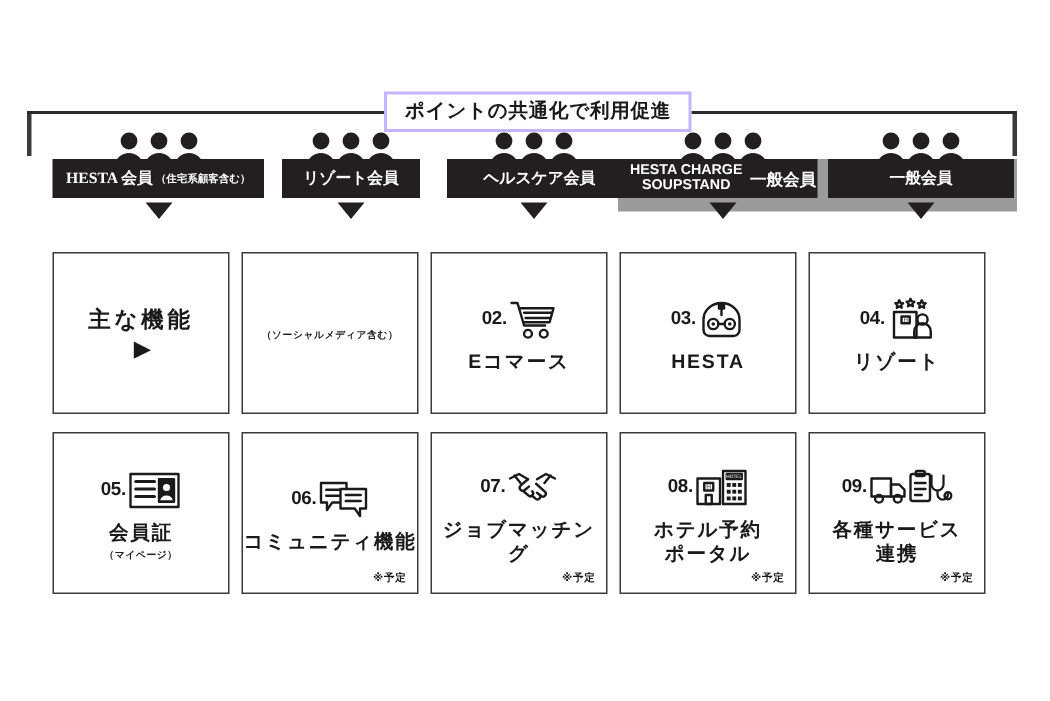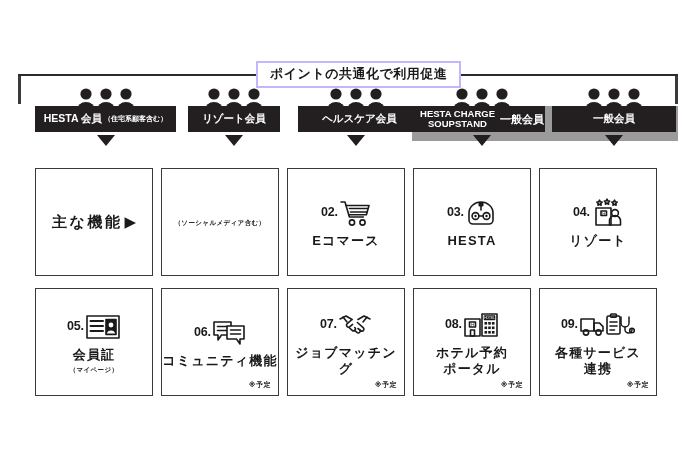--- a/index.html
+++ b/index.html
@@ -68,39 +68,39 @@
   .card .inner{
     position:absolute;left:0;top:0;width:100%;height:100%;
     display:flex;flex-direction:column;align-items:center;justify-content:center;
   }
   .iconline{display:flex;align-items:center;justify-content:center;gap:1px;height:34px;margin-bottom:4px;}
   .num{font-size:12.5px;font-weight:bold;letter-spacing:-0.2px;}
   .ico{display:inline-flex;align-items:center;justify-content:center;}
   .lbl{font-size:13px;font-weight:bold;letter-spacing:1.2px;text-align:center;line-height:1.25;}
   .sublbl{font-size:6.5px;font-weight:bold;letter-spacing:0.4px;margin-top:3px;text-align:center;}
   .note{position:absolute;right:7px;bottom:5px;font-size:7px;font-weight:bold;letter-spacing:0.5px;}
-  .mainfn{font-size:15px;font-weight:bold;letter-spacing:2.5px;display:flex;align-items:center;}
+  .mainfn{font-size:15px;font-weight:bold;letter-spacing:2.5px;display:flex;align-items:center;flex-direction:column;}
   .mainfn .tri{margin-left:2px;font-size:15px;letter-spacing:0;}
 </style>
 </head>
 <body>
 
 <div id="stage">
 
   <div class="bracket">
     <div class="tick l"></div>
     <div class="tick r"></div>
   </div>
 
   <div class="title-box">ポイントの共通化で利用促進</div>
 
   <div class="tagrow">
     <div class="graypanel"></div>
     <div id="tags">
-        <div class="tagcol" style="left: 35px; width: 141px;">
+        <div class="tagcol" style="left: 35px; width: 141px; font-family: Liberation Serif, serif;">
           <div class="people"><svg width="58" height="22" viewBox="0 0 58 22">
               <circle cx="9" cy="6" r="5.6" fill="#231f20"></circle>
               <path d="M0 22 a9 8 0 0 1 18 0 z" fill="#231f20"></path>
               <circle cx="29" cy="6" r="5.6" fill="#231f20"></circle>
               <path d="M20 22 a9 8 0 0 1 18 0 z" fill="#231f20"></path>
               <circle cx="49" cy="6" r="5.6" fill="#231f20"></circle>
               <path d="M40 22 a9 8 0 0 1 18 0 z" fill="#231f20"></path>
             </svg></div>
           <div class="tag" style="width: 141px;">
             <span>HESTA 会員</span>

